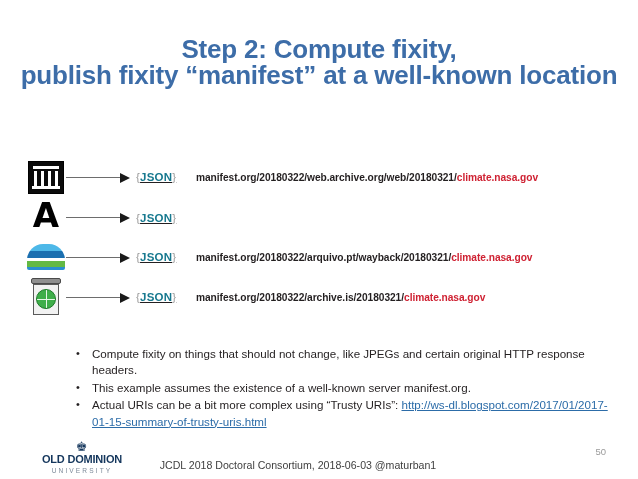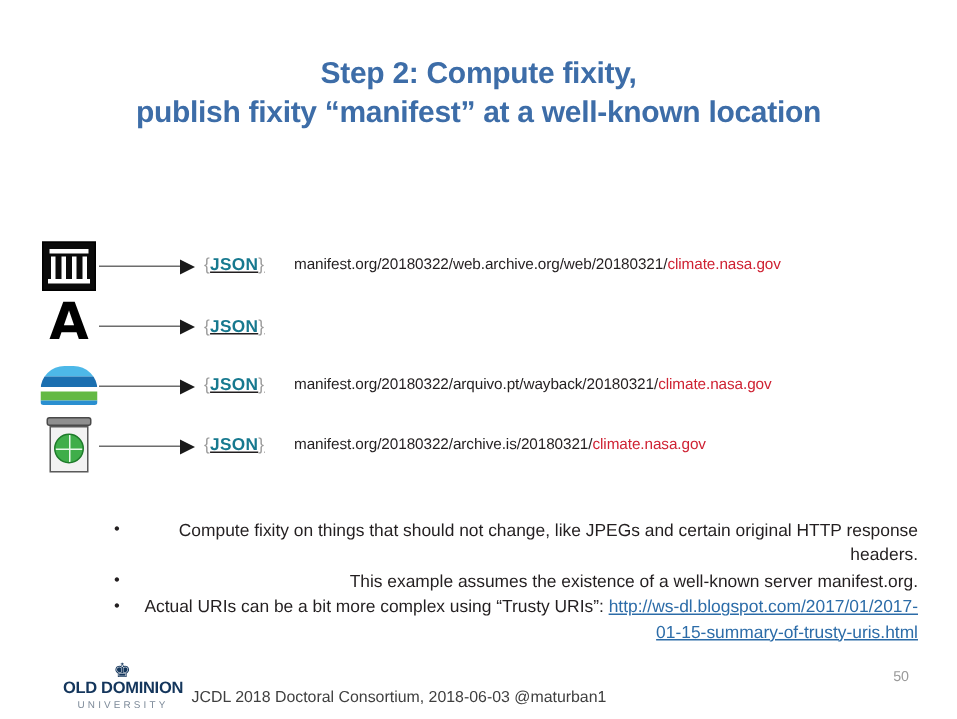--- a/index.html
+++ b/index.html
@@ -18,21 +18,21 @@
 
   
   #slide-title {
     position: absolute;
     left: 0;
     top: 36px;
     width: 638px;
     text-align: center;
     color: #3d6da8;
     font-weight: bold;
-    font-size: 20px;
+    font-size: 26px;
     line-height: 26px;
     letter-spacing: -0.2px;
   }
   #slide-title .line {
     display: block;
     white-space: nowrap;
   }
 
   
   #diagram {
@@ -226,20 +226,21 @@
   .json-badge .word  { color: #17798f; }
 
   
   .uri {
     position: absolute;
     left: 196px;
     font-size: 10.2px;
     color: #231f20;
     white-space: nowrap;
     letter-spacing: -0.05px;
+    font-weight: bold;
   }
   .uri .host { color: #cf2233; }
 
   
   .row .arrow, .row .json-badge, .row .uri { top: 50%; transform: translateY(-50%); }
   .row-1 .uri, .row-1 .json-badge { margin-top: 1px; }
 
   
   #bullets {
     position: absolute;
@@ -247,21 +248,20 @@
     top: 346px;
     width: 540px;
     font-size: 11.6px;
     line-height: 16.4px;
     color: #231f20;
   }
   #bullets ul {
     margin: 0;
     padding: 0;
     list-style: none;
-    text-align: right;
   }
   #bullets li {
     position: relative;
     padding-left: 20px;
     margin-bottom: 1px;
   }
   #bullets li::before {
     content: "\2022";
     position: absolute;
     left: 4px;
@@ -301,20 +301,21 @@
     white-space: nowrap;
   }
   #footer-center {
     position: absolute;
     left: 0;
     top: 459px;
     width: 532px;
     text-align: center;
     font-size: 10.6px;
     color: #3f3f3f;
+    padding-left: 32px;
   }
   #page-number {
     position: absolute;
     right: 32px;
     top: 446px;
     font-size: 9.5px;
     color: #9a9a9a;
   }
 </style>
 </head>

